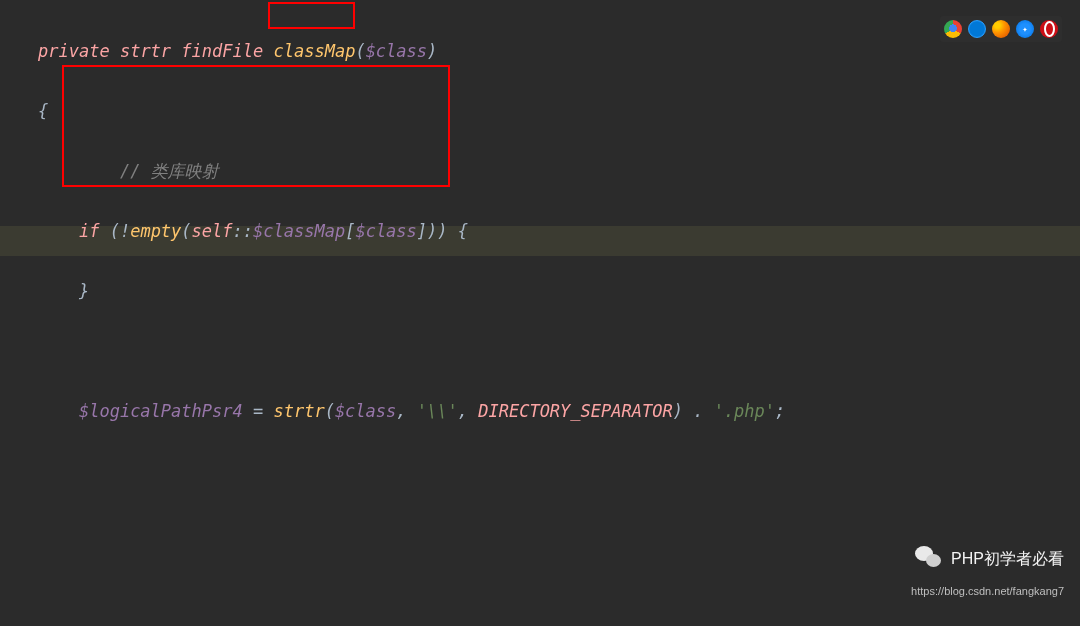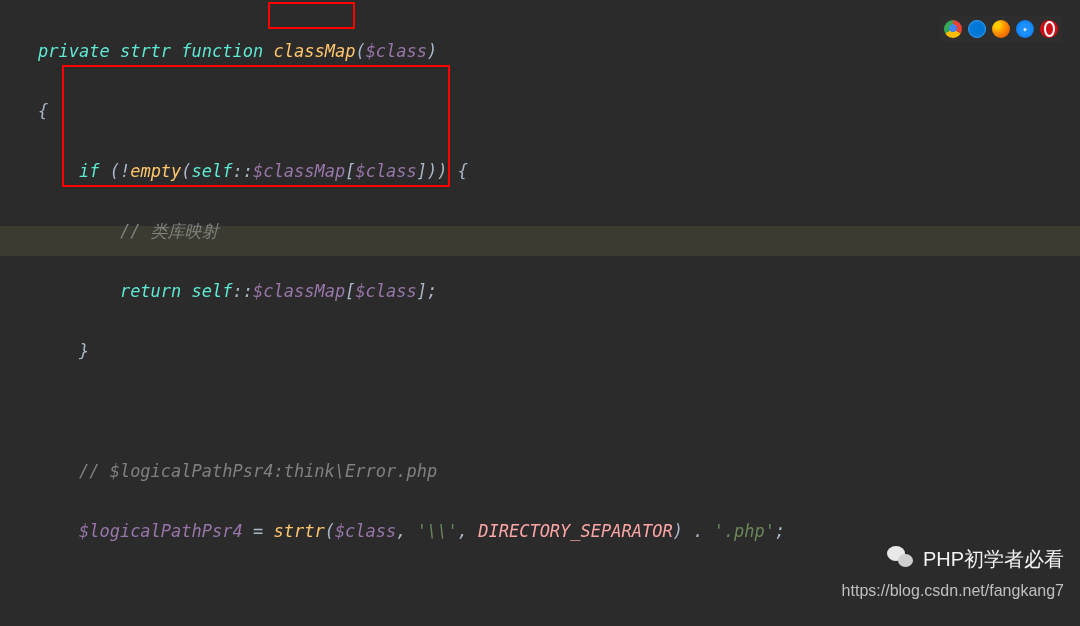--- a/index.html
+++ b/index.html
@@ -15,21 +15,21 @@
       position: relative;
       font-style: italic;
     }
     .code-area {
       padding-top: 6px;
       padding-left: 38px;
       padding-right: 8px;
       white-space: pre;
     }
     .line { height: 30px; display: block; position: relative; }
-    .kw { color: #5eead4; text-align: right; }
+    .kw { color: #fca5a5; text-align: right; }
     .fn { color: #ffc66d; }
     .var { color: #9876aa; font-style: italic; }
     .str { color: #6a8759; }
     .const2 { color: #fca5a5; }
     .comment { color: #808080; }
     .punct { color: #a9b7c6; }
     .red-box-1 {
       position: absolute;
       border: 2px solid #ff0000;
       left: 268px;
@@ -99,26 +99,26 @@
       color: #f0f0f0;
       z-index: 5;
     }
     .wm-row {
       display: flex;
       align-items: center;
       justify-content: flex-end;
       gap: 6px;
     }
     .wm-text {
-      font-size: 20px;
+      font-size: 16px;
       font-family: "Microsoft YaHei", sans-serif;
       color: #f3f3f3;
     }
     .wm-link {
-      font-size: 16px;
+      font-size: 11px;
       color: #bfbfbf;
       font-family: sans-serif;
       margin-top: 2px;
     }
     .wechat-icon {
       width: 30px;
       height: 30px;
       position: relative;
     }
     .wechat-icon::before {
@@ -140,28 +140,26 @@
     .op { color:#a9b7c6; }
   </style>
 </head>
 <body>
 
 <div class="highlight-line"></div>
 <div class="red-box-1"></div>
 <div class="red-box-2"></div>
 
 <div class="code-area">
-<span class="line"><span class="kw">private</span> <span class="kw">strtr</span> <span class="kw">function</span> <span class="fn">classMap</span><span class="punct">(</span><span class="var">$class</span><span class="punct">)</span></span>
+<span class="line"><span class="kw">private</span> <span class="kw">strtr</span> <span class="kw">findFile</span> <span class="fn">classMap</span><span class="punct">(</span><span class="var">$class</span><span class="punct">)</span></span>
 <span class="line"><span class="punct">{</span></span>
+<span class="line">        <span class="comment">// 类库映射</span></span>
 <span class="line">    <span class="kw">if</span><span class="punct"> (!</span><span class="fn">empty</span><span class="punct">(</span><span class="kw">self</span><span class="punct">::</span><span class="var">$classMap</span><span class="punct">[</span><span class="var">$class</span><span class="punct">])) {</span></span>
-<span class="line">        <span class="comment">// 类库映射</span></span>
-<span class="line">        <span class="kw">return</span><span> </span><span class="kw">self</span><span class="punct">::</span><span class="var">$classMap</span><span class="punct">[</span><span class="var">$class</span><span class="punct">];</span></span>
 <span class="line">    <span class="punct">}</span></span>
 <span class="line"> </span>
-<span class="line">    <span class="comment">// $logicalPathPsr4:think\Error.php</span></span>
 <span class="line">    <span class="var">$logicalPathPsr4</span><span class="op"> = </span><span class="fn">strtr</span><span class="punct">(</span><span class="var">$class</span><span class="punct">, </span><span class="str">'\\'</span><span class="punct">, </span><span class="const2">DIRECTORY_SEPARATOR</span><span class="punct">) . </span><span class="str">'.php'</span><span class="punct">;</span></span>
 
 
 
 
 
 
 
 
 

